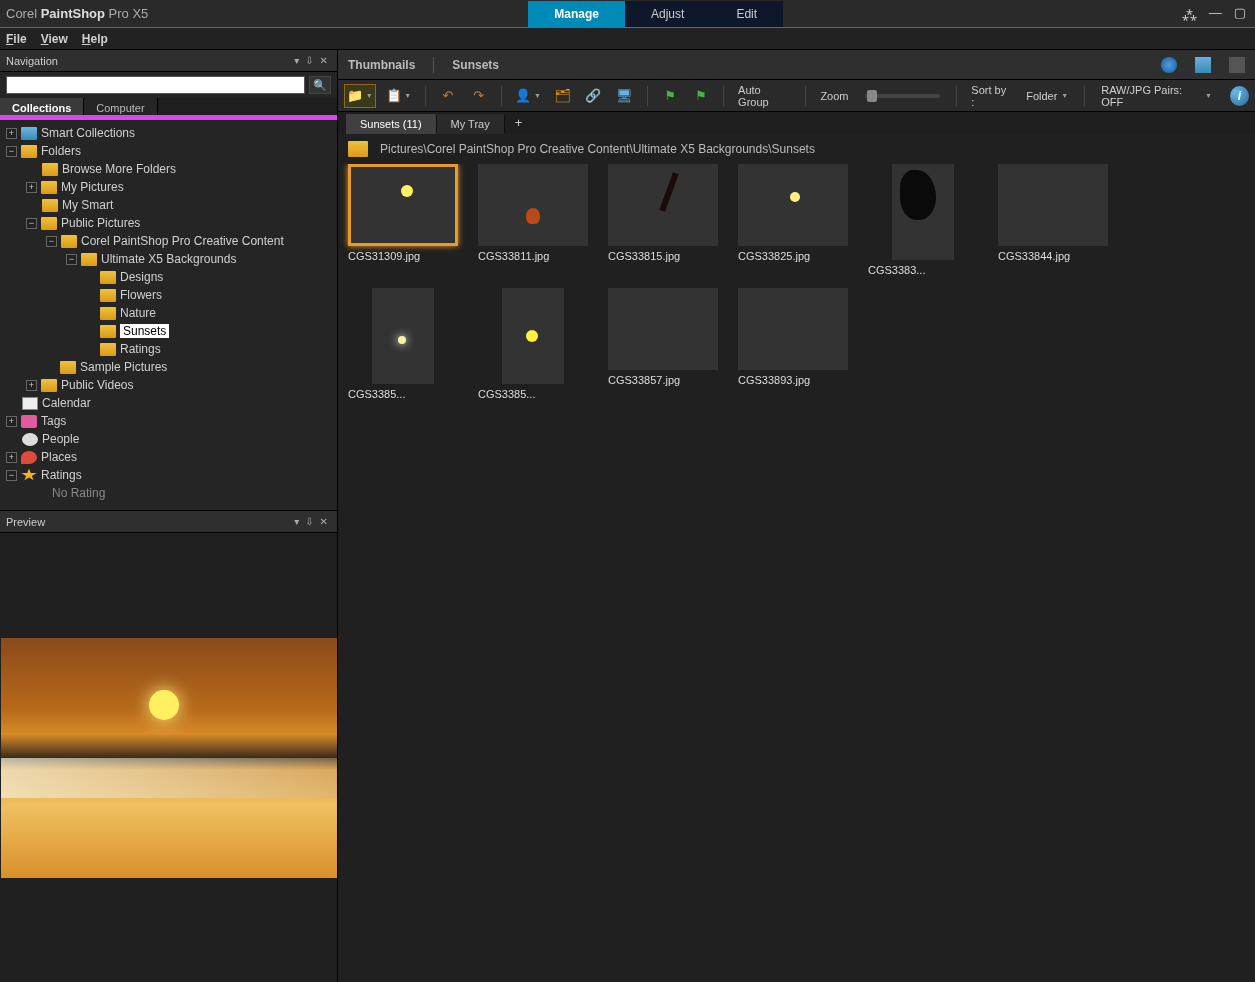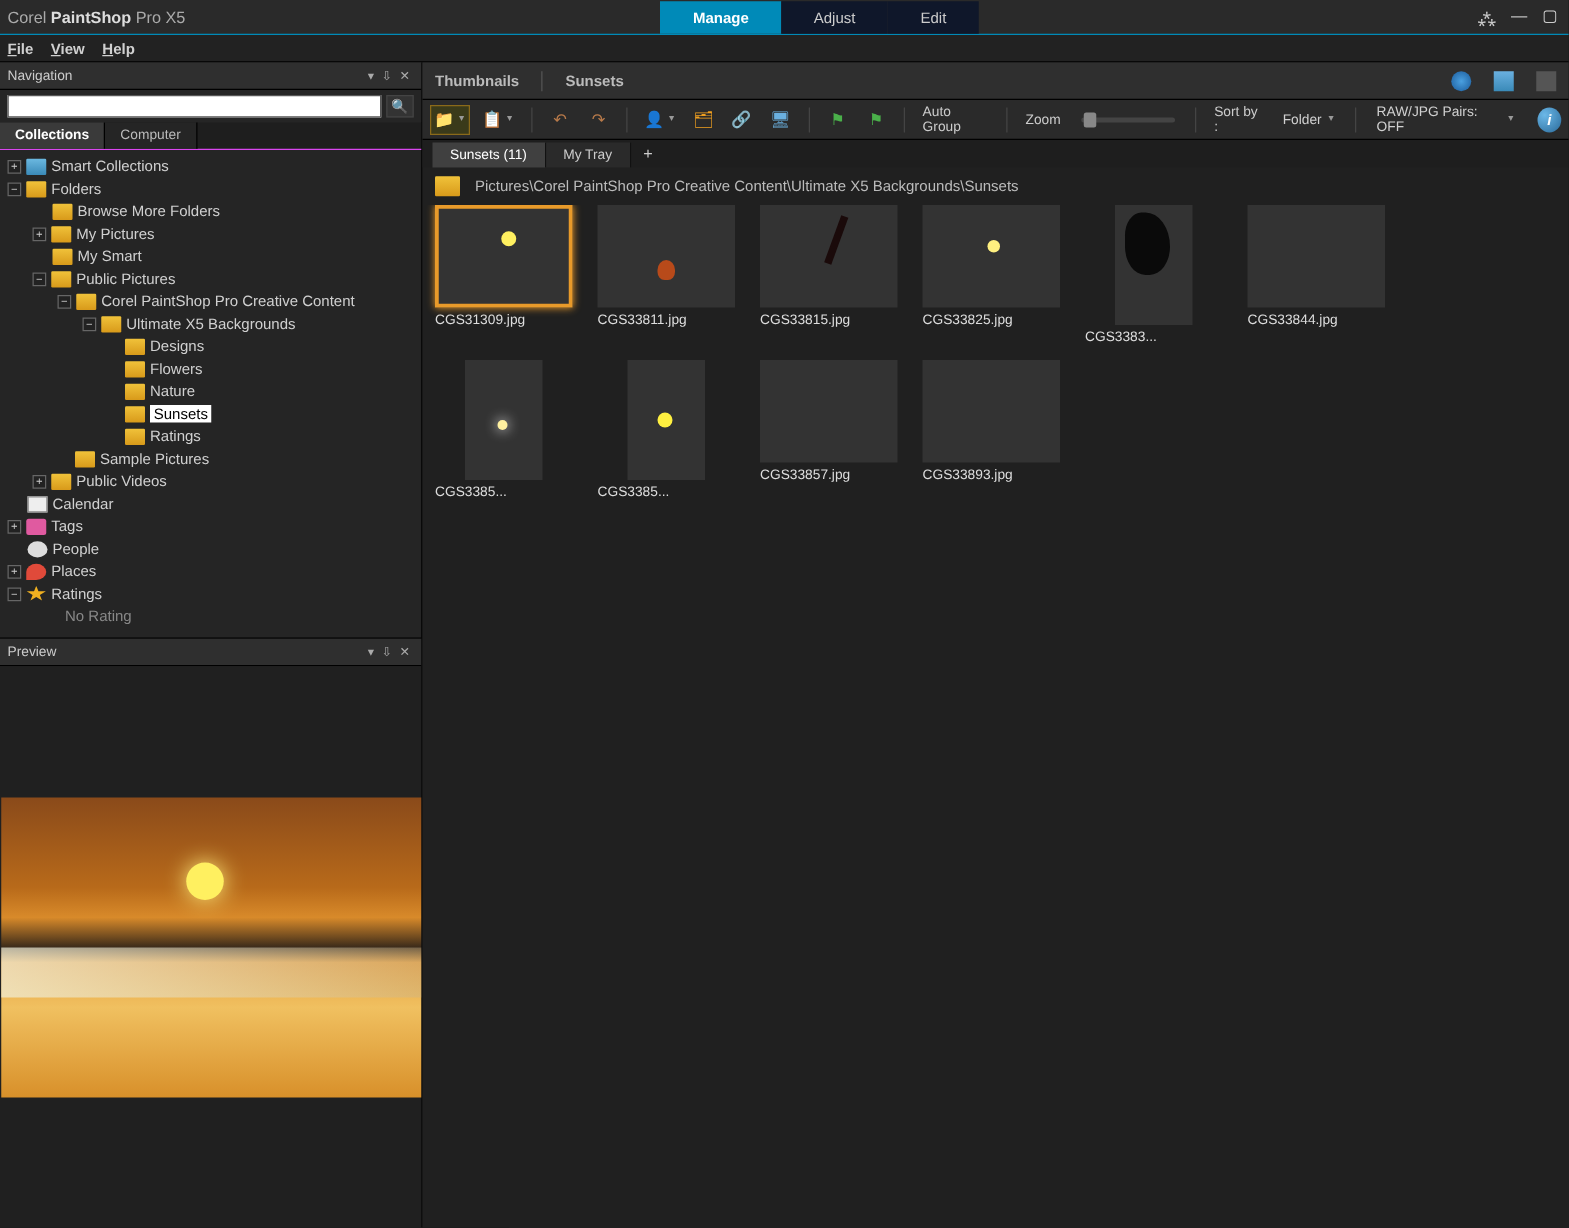--- a/index.html
+++ b/index.html
@@ -31,21 +31,21 @@
 .panelhead { height:22px; background:#2f2f2f; display:flex; align-items:center; padding:0 6px; font-size:11px; color:#ccc; border-bottom:1px solid #000; }
 .panelhead .spacer { flex:1; }
 .panelhead .pctrl { font-size:10px; cursor:pointer; padding:0 3px; color:#aaa; }
 
 
 .searchrow { padding:4px 6px; display:flex; gap:4px; background:#252525; }
 .searchrow input { flex:1; height:18px; background:#fff; border:1px solid #555; color:#000; font-size:11px; padding:0 4px; }
 .searchrow .sbtn { width:22px; height:18px; background:#333; display:flex; align-items:center; justify-content:center; font-size:11px; color:#ccc; cursor:pointer; border:1px solid #444; }
 
 
-.colltabs { display:flex; height:22px; background:#1e1e1e; border-bottom:1px solid #d946ef; }
+.colltabs { display:flex; height:22px; background:#1e1e1e; border-bottom:5px solid #d946ef; }
 .colltabs .ctab { padding:4px 12px; font-size:11px; cursor:pointer; color:#bbb; background:#252525; border-right:1px solid #000; }
 .colltabs .ctab.active { background:#3a3a3a; color:#fff; font-weight:600; }
 
 
 .tree { flex:1; overflow:auto; padding:4px 2px; font-size:12px; }
 .tree .node { display:flex; align-items:center; height:18px; padding:0 2px; gap:4px; white-space:nowrap; cursor:pointer; }
 .tree .exp { width:11px; height:11px; border:1px solid #666; background:#222; color:#ccc; font-size:9px; line-height:8px; text-align:center; }
 .tree .ficon { width:16px; height:13px; display:inline-block; }
 .tree .ficon.folder { background:linear-gradient(#f0c23a,#d89a1a); border-radius:1px; }
 .tree .ficon.folderbl { background:linear-gradient(#6bb8e0,#3a8ab8); border-radius:1px; }

